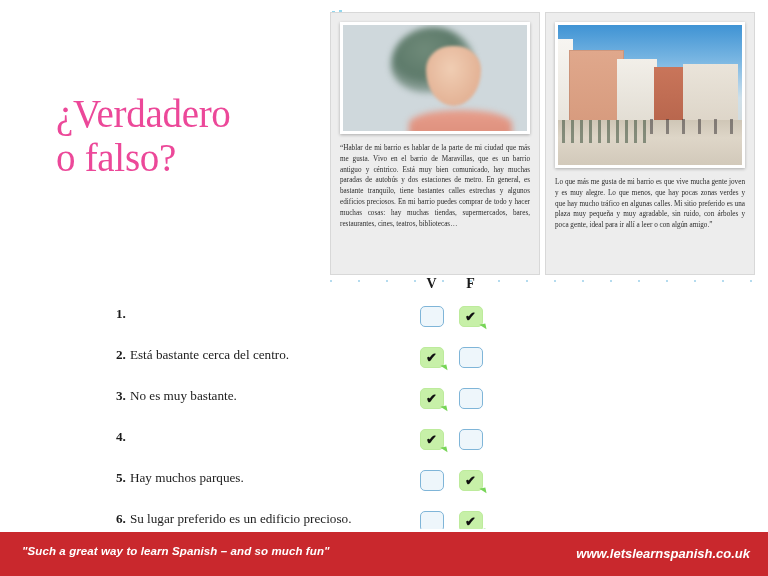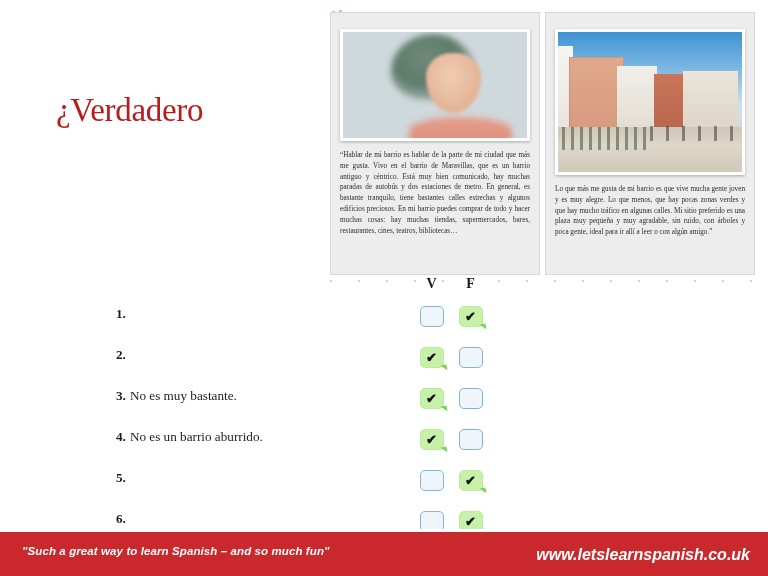--- a/index.html
+++ b/index.html
@@ -16,43 +16,43 @@
     font-family: "Liberation Sans", sans-serif;
   }
 
   
   #title {
     position: absolute;
     left: 56px;
     top: 92px;
     width: 280px;
     font-family: "Liberation Serif", serif;
-    font-size: 33px;
+    font-size: 39px;
     line-height: 1.12;
-    color: #b91c1c;
+    color: #ec4899;
     letter-spacing: -0.3px;
   }
 
   
   #panels {
     position: absolute;
     left: 330px;
     top: 12px;
     width: 425px;
     height: 263px;
     display: flex;
     gap: 5px;
   }
   .panel {
     position: relative;
     flex: 1 1 0;
     background: #ededed;
     border: 1px solid #d8d8d8;
     box-sizing: border-box;
-    padding: 16px 9px 8px 9px;
+    padding: 9px 9px 8px 9px;
   }
   .panel-photo {
     width: 100%;
     height: 112px;
     border: 3px solid #ffffff;
     box-sizing: border-box;
     box-shadow: 0 1px 3px rgba(0,0,0,0.28);
     overflow: hidden;
     position: relative;
     background: #cfd8dc;
@@ -275,30 +275,31 @@
     font-size: 11.5px;
     letter-spacing: .1px;
   }
   #footer-url {
     position: absolute;
     right: 18px;
     top: 14px;
     color: #ffffff;
     font-style: italic;
     font-weight: bold;
-    font-size: 16px;
+    font-size: 13px;
   }
 </style>
 </head>
 <body>
 
 <div id="slide">
 
   <div id="title">
     <div>¿Verdadero</div>
+    <div>o falso?</div>
   </div>
 
   <div id="dots">
     <i style="left:2px;top:1px"></i>
       <i style="left:9px;top:0px"></i>
     <i style="left:15px;top:4px"></i>
       <i style="left:22px;top:2px"></i>
     <i style="left:5px;top:7px"></i>
       <i style="left:12px;top:9px"></i>
     <i style="left:27px;top:7px"></i>
@@ -333,34 +334,36 @@
 
   </div>
   <div id="dotline"></div>
 
   <div id="questions">
     <div class="q-row">
       <span class="q-num">1.</span>
     </div>
     <div class="q-row">
       <span class="q-num">2.</span>
+      <span>Está bastante cerca del centro.</span>
     </div>
     <div class="q-row">
       <span class="q-num">3.</span>
       <span>No es muy bastante.</span>
     </div>
     <div class="q-row">
       <span class="q-num">4.</span>
-      <span>No es un barrio aburrido.</span>
     </div>
     <div class="q-row">
       <span class="q-num">5.</span>
+      <span>Hay muchos parques.</span>
     </div>
     <div class="q-row">
       <span class="q-num">6.</span>
+      <span>Su lugar preferido es un edificio precioso.</span>
     </div>
   </div>
 
   <div id="answers">
     <div id="answer-head">
       <div>V</div>
       <div>F</div>
     </div>
 
     <div class="a-row">

